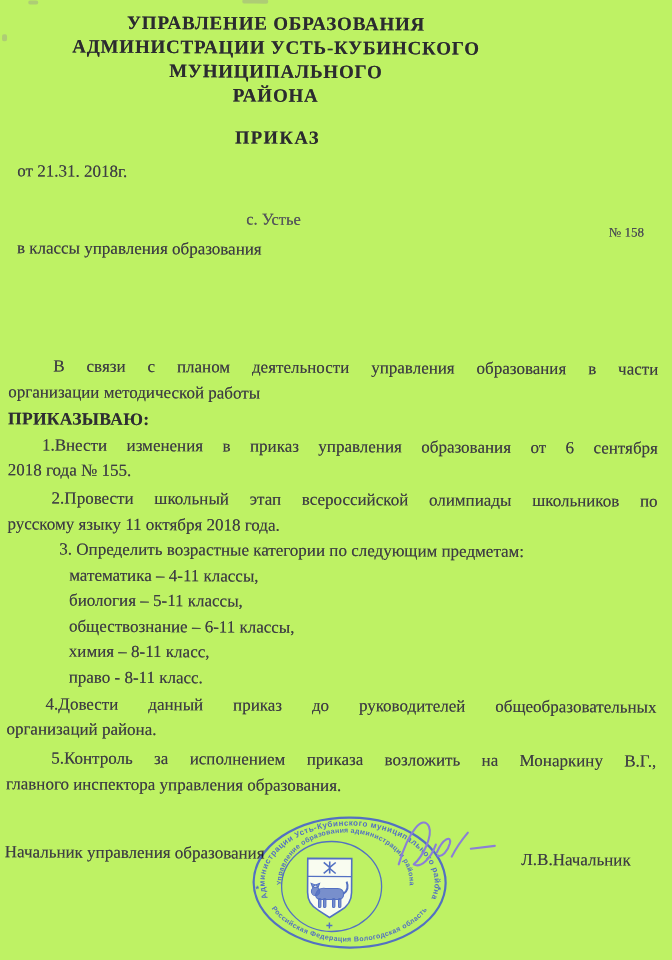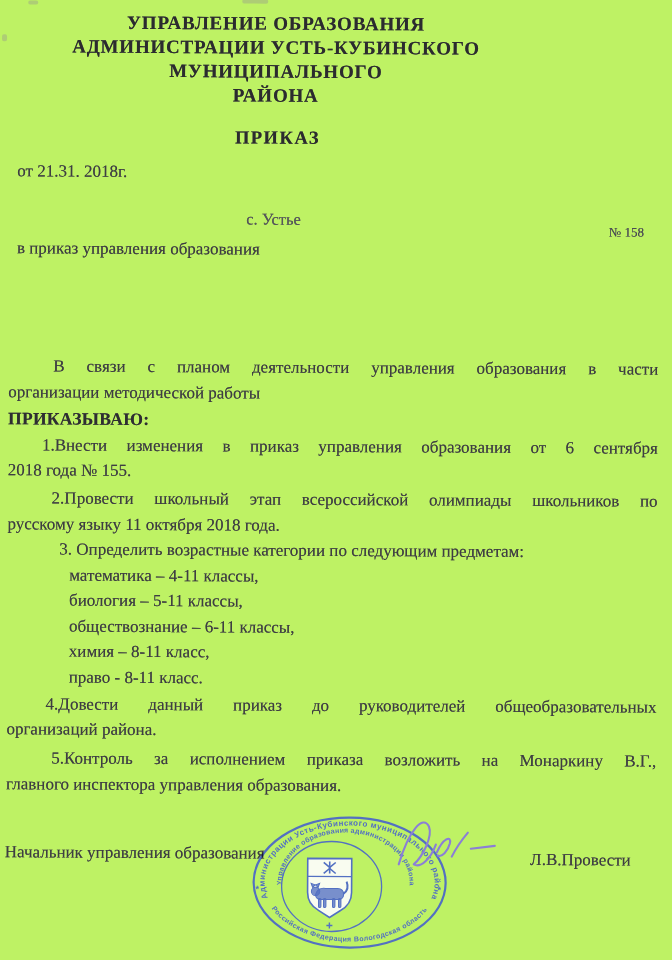--- a/index.html
+++ b/index.html
@@ -48,21 +48,21 @@
       <div class="line">РАЙОНА</div>
     </div>
 
     <div class="doc-type soft">ПРИКАЗ</div>
 
     <div class="date-line soft">от  21.31. 2018г.</div>
     <div class="doc-number soft">№ 158</div>
     <div class="place-line soft">с. Устье</div>
 
     <div class="subject soft">
-      <div class="line">в приказ управления образования</div>
+      <div class="line">в классы управления образования</div>
     </div>
 
     <div class="main soft">
       <div class="line j ind45">В связи с планом деятельности управления образования  в части</div>
       <div class="line">организации методической работы</div>
 
       <div class="line order-word mt2">ПРИКАЗЫВАЮ:</div>
 
       <div>
         <div class="line j ind34">1.Внести изменения в приказ управления образования от 6 сентября</div>
@@ -89,21 +89,21 @@
         <div class="line">организаций района.</div>
       </div>
 
       <div class="mt35">
         <div class="line j ind45">5.Контроль за исполнением приказа возложить на Монаркину В.Г.,</div>
         <div class="line">главного инспектора управления образования.</div>
       </div>
     </div>
 
     <div class="sig-pos soft">Начальник управления образования</div>
-    <div class="sig-name soft">Л.В.Провести</div>
+    <div class="sig-name soft">Л.В.Начальник</div>
 
     <svg class="stamp" width="200" height="145" viewBox="-100 -72.5 200 145">
       <defs>
         <path id="arcTop" d="M -78.2,22.3 A 85 57 0 1 1 78.2,22.3"></path>
         <path id="arcInner" d="M -62,21.1 A 64 50 0 1 1 54,21.1"></path>
         <path id="arcBot" d="M -85.1,12.3 A 87 59 0 0 0 85.1,12.3"></path>
       </defs>
 
       <ellipse cx="0" cy="0" rx="96" ry="65" fill="none" stroke="#4a66c9" stroke-width="2.2"></ellipse>
 

